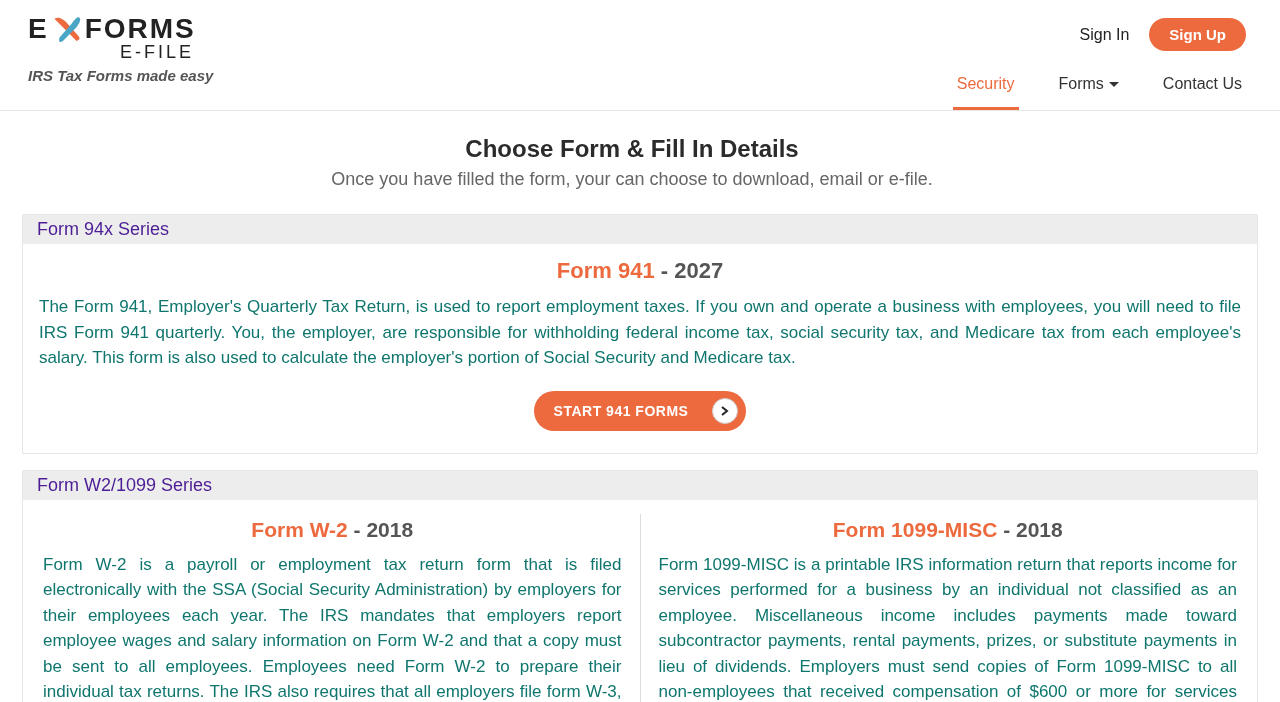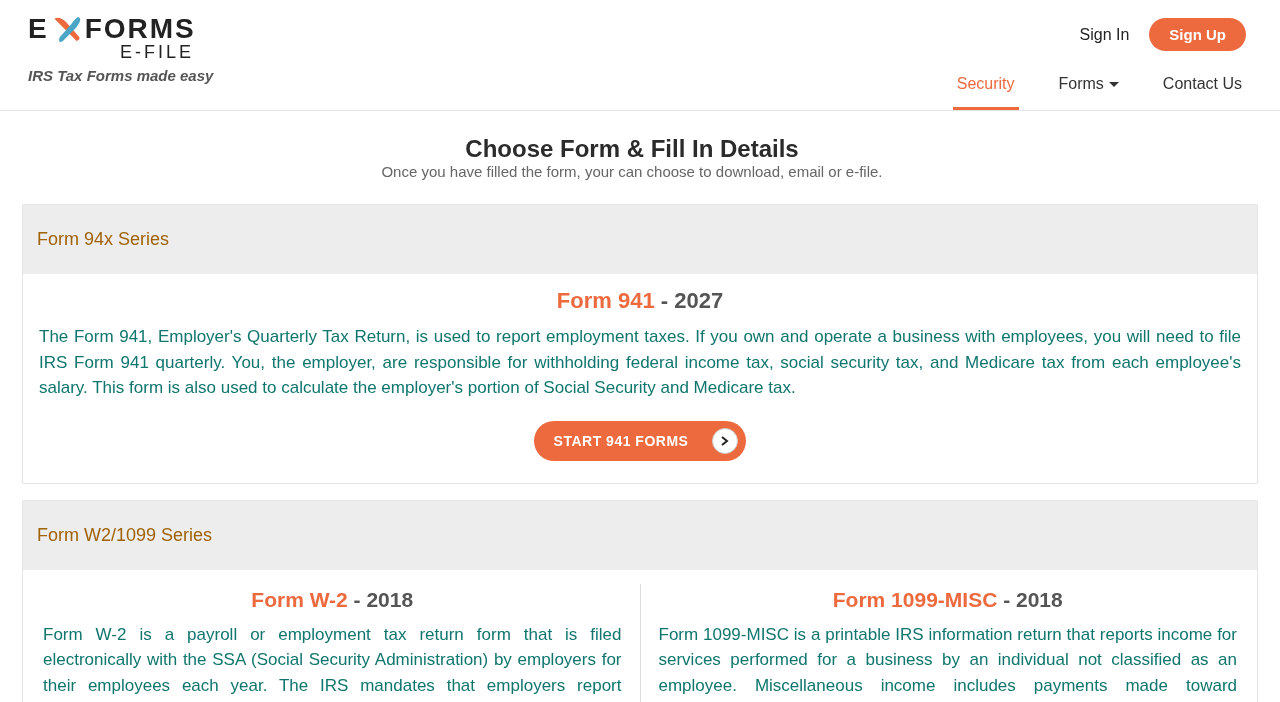--- a/index.html
+++ b/index.html
@@ -13,23 +13,23 @@
   .right-col { display: flex; flex-direction: column; align-items: flex-end; gap: 16px; }
   .auth-row { display: flex; align-items: center; gap: 20px; padding-top: 6px; }
   .signin { font-size: 16px; color: #222; text-decoration: none; cursor: pointer; }
   .signup { background: #ed6a3e; color: #fff; font-weight: 600; font-size: 15px; padding: 8px 20px; border-radius: 20px; border: none; cursor: pointer; }
   .nav-row { display: flex; gap: 36px; align-items: center; }
   .nav-item { font-size: 16px; color: #333; padding: 8px 4px 14px 4px; cursor: pointer; border-bottom: 3px solid transparent; display:flex; align-items:center; gap:5px;}
   .nav-item.active { color: #ed6a3e; border-bottom: 3px solid #ed6a3e; }
   .caret { width:0; height:0; border-left:5px solid transparent; border-right:5px solid transparent; border-top:5px solid #333; display:inline-block; }
   .hero { text-align: center; padding: 24px 16px 14px 0; }
   .hero h1 { font-size: 24px; font-weight: 600; color: #2b2b2b; }
-  .hero p { font-size: 15px; color: #666; }
+  .hero p { font-size: 18px; color: #666; margin-top: 6px; }
   .panel { margin: 10px 22px 16px 22px; border: 1px solid #e5e5e5; border-radius: 2px; }
-  .panel-head { background: #ededed; padding: 24px 14px; font-size: 18px; font-weight: 500; color: #a16207; }
+  .panel-head { background: #ededed; padding: 4px 14px; font-size: 18px; font-weight: 500; color: #4c1d95; }
   .panel-body { padding: 14px 16px 22px 16px; }
   .form-title { text-align: center; font-size: 22px; font-weight: 700; margin-bottom: 10px; }
   .form-title .name { color: #ed6a3e; }
   .form-title .dash { color: #555; }
   .form-title .year { color: #555; }
   .form-desc { font-size: 17px; color: #0f766e; text-align: justify; line-height: 1.5; }
   .btn-row { text-align: center; margin-top: 20px; }
   .pill-btn { display: inline-flex; align-items: center; background: #ed6a3e; color: #fff; font-weight: 700; font-size: 14px; letter-spacing: 0.5px; padding: 7px 8px 7px 20px; border-radius: 24px; border: none; cursor: pointer; gap: 24px; }
   .pill-btn .chev { background: #fff; border:1px solid #ccc; border-radius: 50%; width: 26px; height: 26px; display: flex; align-items: center; justify-content: center; }
   .pill-btn .chev svg { width: 10px; height: 10px; }

